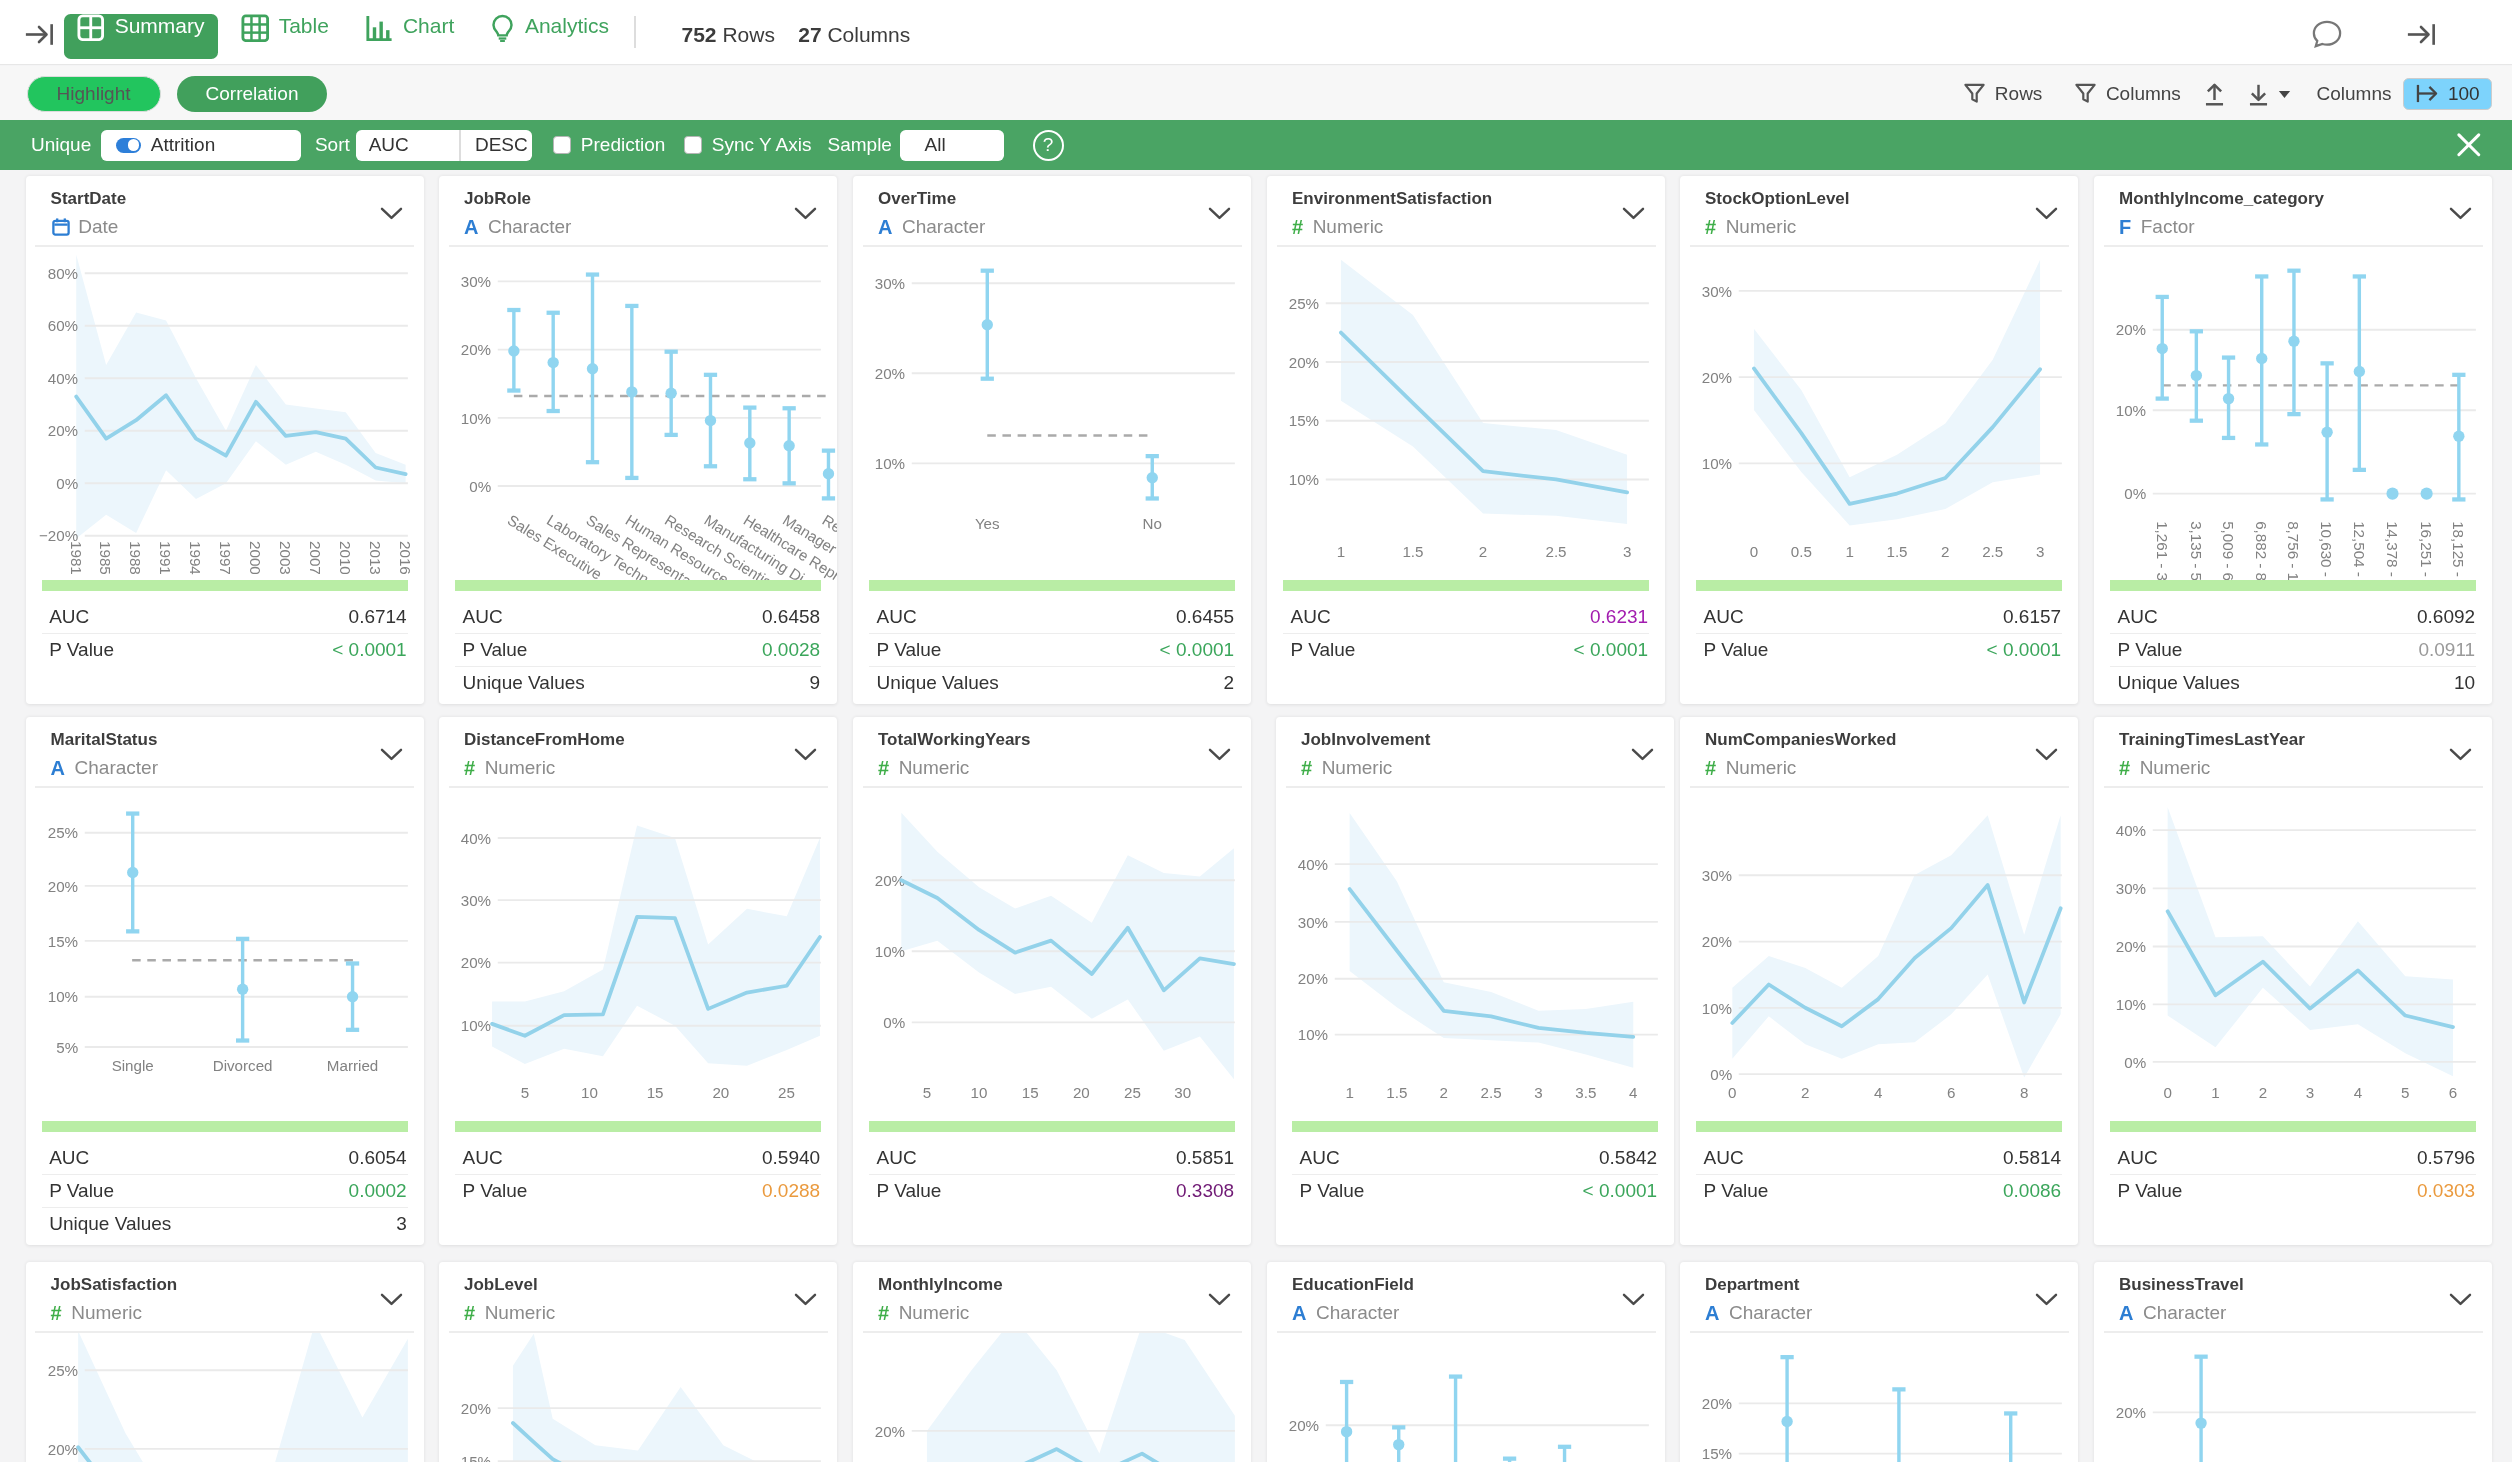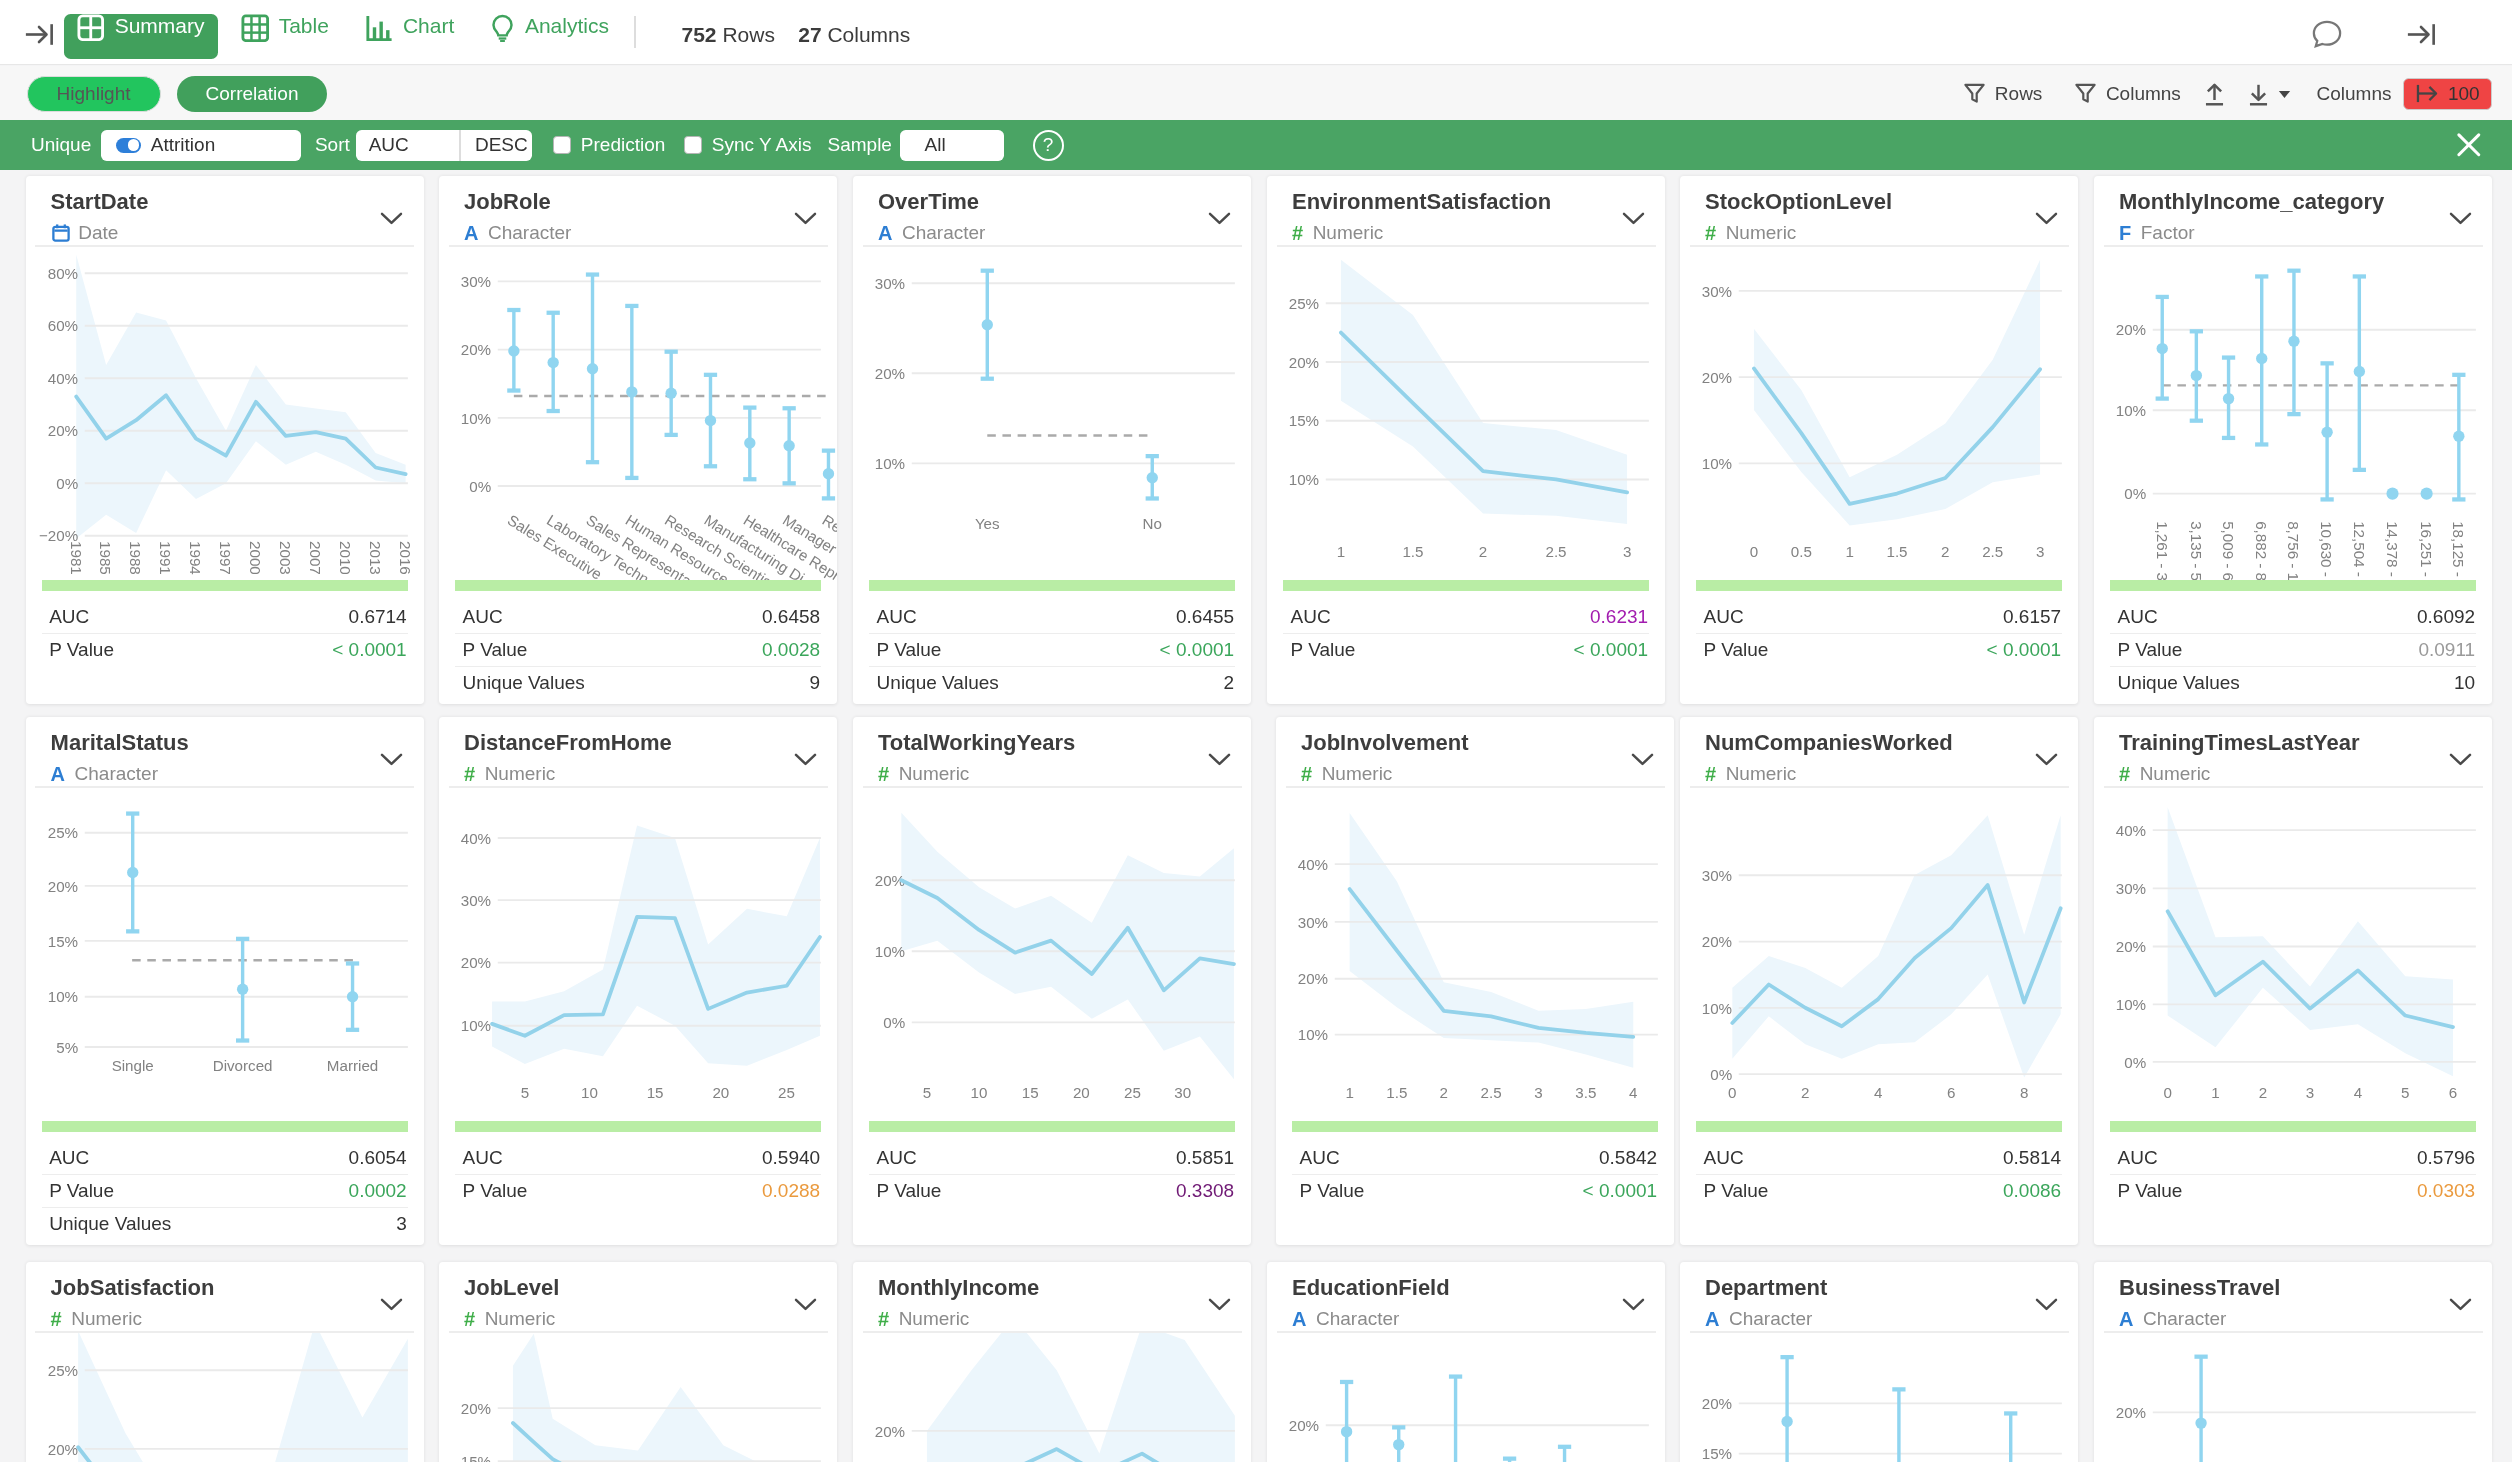--- a/index.html
+++ b/index.html
@@ -10,35 +10,35 @@
 .vsep { width:1.9px; height:32px; background:#ddd; margin-left:11.4px; }
 .rowinfo { font-size:21px; color:#3c3c3c; margin-left:46px; margin-top:6.6px; }
 .rowinfo b { font-weight:bold; }
 .t1right { margin-left:auto; margin-right:76px; display:inline-flex; align-items:center; margin-top:4.7px; }
 .top2 { position:absolute; left:0; top:66px; width:2512px; height:54px; background:#f7f7f7; display:flex; align-items:center; }
 .pill { font-size:19px; height:36px; border-radius:18px; display:inline-flex; align-items:center; padding:0 29px; margin-top:1.9px; }
 .pill.white { background:#22c55e; border:1.9px solid #dcdcdc; color:#555; margin-left:26.6px; }
 .pill.green { background:#41a05c; color:#fff; margin-left:16px; }
 .t2right { margin-left:auto; margin-right:20px; display:inline-flex; align-items:center; font-size:19px; color:#444; margin-top:1.9px; }
 .flt { display:inline-flex; align-items:center; }
-.colbtn { display:inline-flex; align-items:center; margin-left:11.4px; height:32px; padding:0 11.4px; background:#ef4444; border:1.9px solid #ccc; border-radius:5.7px; font-size:19px; color:#333; }
+.colbtn { display:inline-flex; align-items:center; margin-left:11.4px; height:32px; padding:0 11.4px; background:#7dd3fc; border:1.9px solid #ccc; border-radius:5.7px; font-size:19px; color:#333; }
 .cfg { position:absolute; left:0; top:120px; width:2512px; height:50px; background:#4aa464; display:flex; align-items:center; }
 .cfglab { color:#fff; font-size:19px; }
 .input { background:#fff; border-radius:5.7px; height:31px; display:inline-flex; align-items:center; }
 .inptxt { font-size:19px; color:#333; }
 .input .toggle { width:25.6px; height:15px; background:#2d7fd9; border-radius:7.6px; margin-left:15px; position:relative; display:inline-block; }
 .input .knob { position:absolute; right:1.9px; top:1.9px; width:11.4px; height:11.4px; border-radius:5.7px; background:#fff; }
 .input .inptxt { margin-left:9.5px; }
 .seg { width:1.9px; height:31px; background:#ddd; }
 .chk { width:18px; height:18px; background:#fff; border:1.9px solid #b5b5b5; border-radius:3.8px; display:inline-block; }
 .helpq { width:31px; height:31px; border:2.8px solid #fff; border-radius:50%; color:#fff; font-size:19px; display:inline-flex; align-items:center; justify-content:center; box-sizing:border-box; }
 .xclose { margin-left:auto; margin-right:30px; display:inline-flex; }
 .card { position:absolute; width:398px; height:528px; background:#fff; border-radius:3.8px; box-shadow:0 0.9px 3.8px rgba(0,0,0,0.09); }
 .chead { position:absolute; left:25px; right:25px; top:13.3px; }
-.ctitle { font-size:22px; font-weight:bold; color:#3d3d3d; position:relative; }
+.ctitle { font-size:17px; font-weight:bold; color:#3d3d3d; position:relative; }
 .chev { position:absolute; right:-4.7px; top:16px; }
 .ctype { margin-top:6.6px; font-size:19px; color:#8b8b8b; display:flex; align-items:center; height:23px; }
 .ticon { font-weight:bold; font-size:20px; margin-right:9.5px; }
 .hdiv { position:absolute; left:9.5px; right:9.5px; top:69px; height:1.9px; background:#ededed; }
 .chpos { position:absolute; left:0; top:71px; width:398px; height:333px; overflow:hidden; }
 .chart { display:block; }
 .pbar { position:absolute; left:16px; right:16px; top:404px; height:11.4px; background:#b9eda5; }
 .stats { position:absolute; left:16px; right:16px; top:424px; }
 .srow { height:33px; display:flex; align-items:center; font-size:19px; color:#333; }
 .slab { margin-left:7.6px; }

